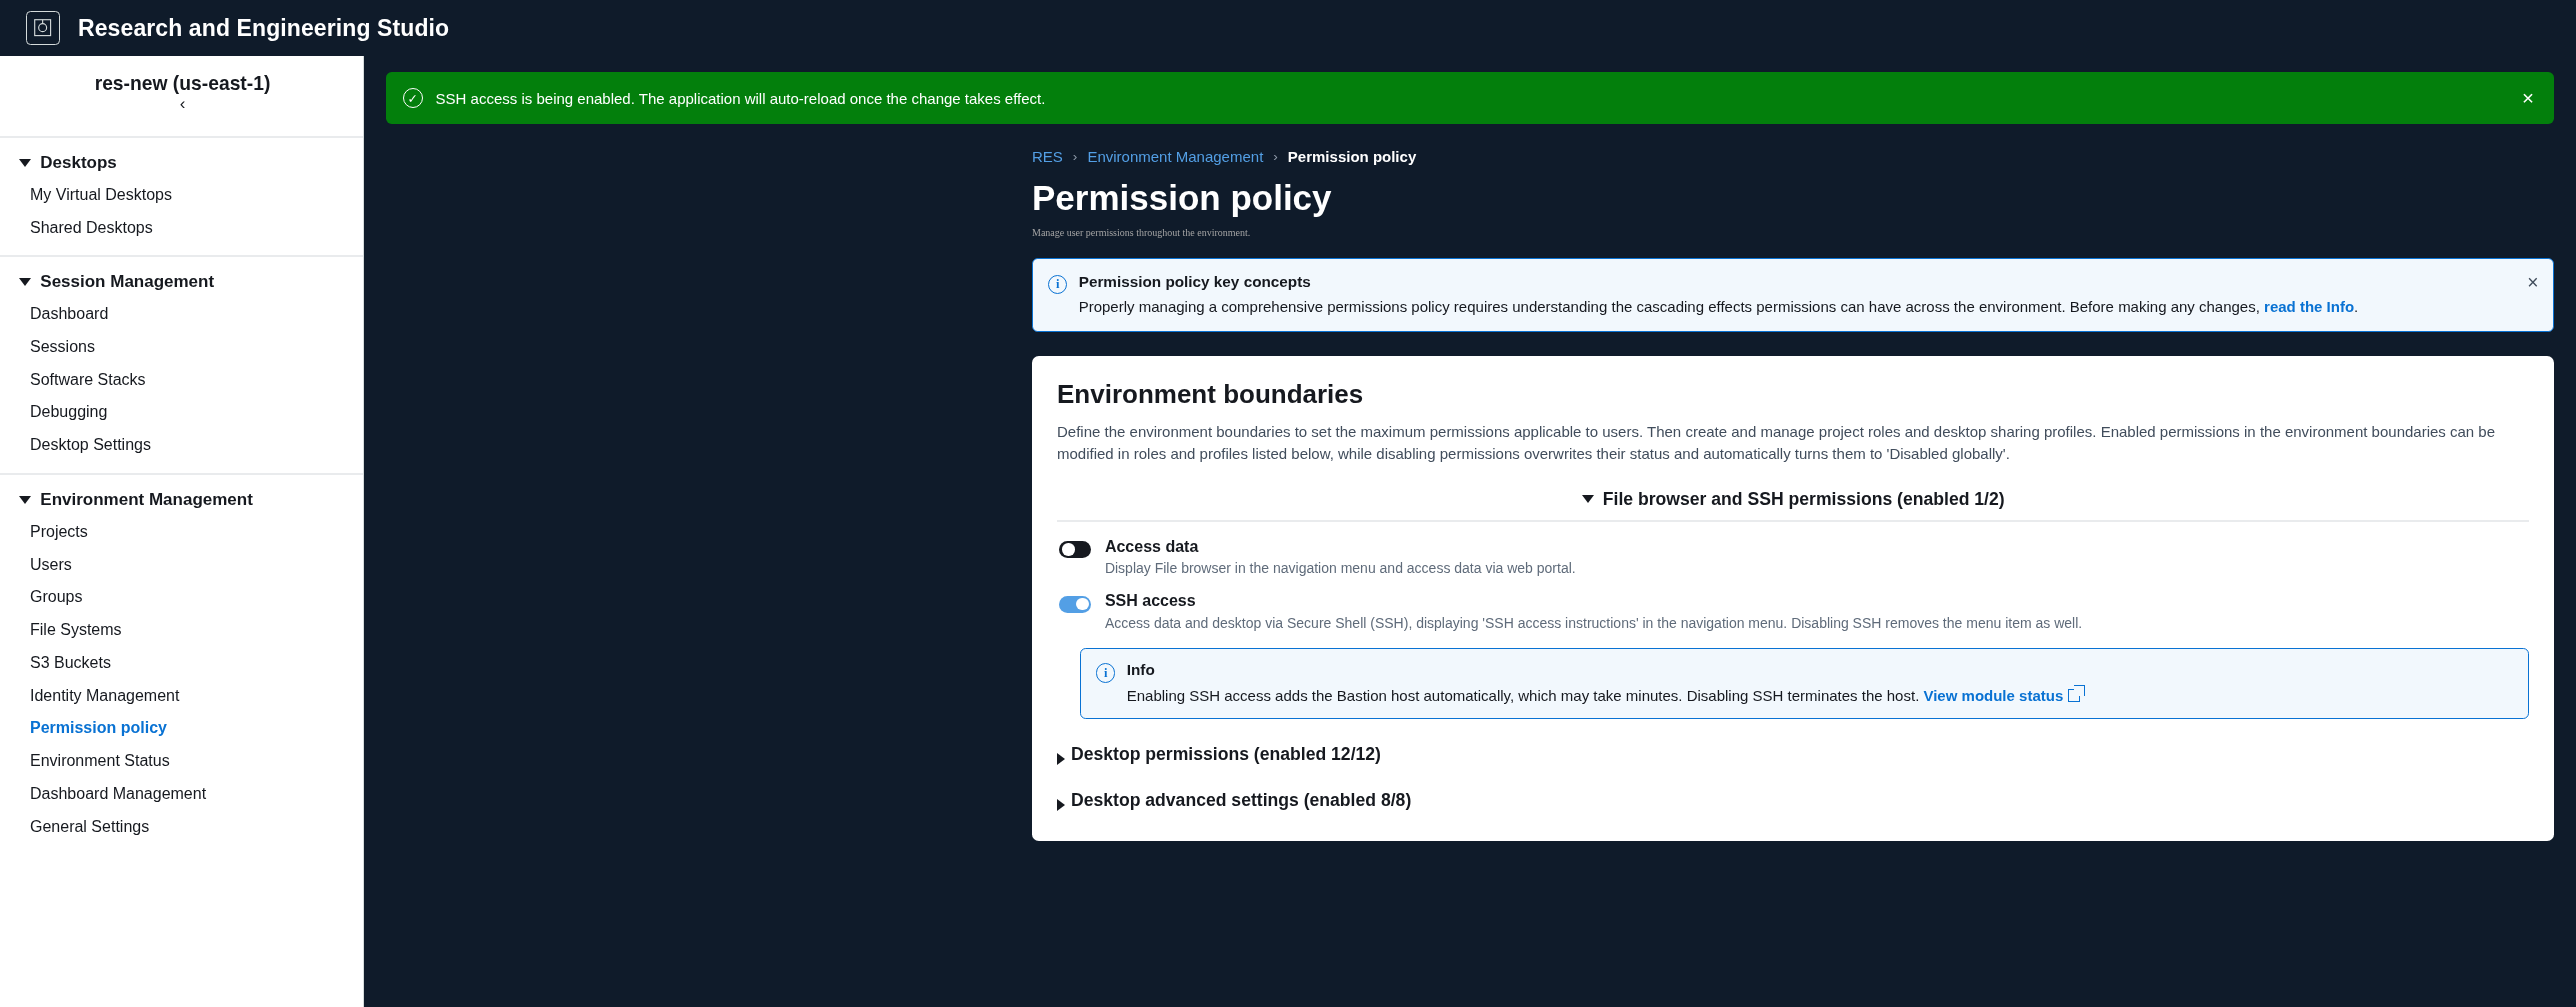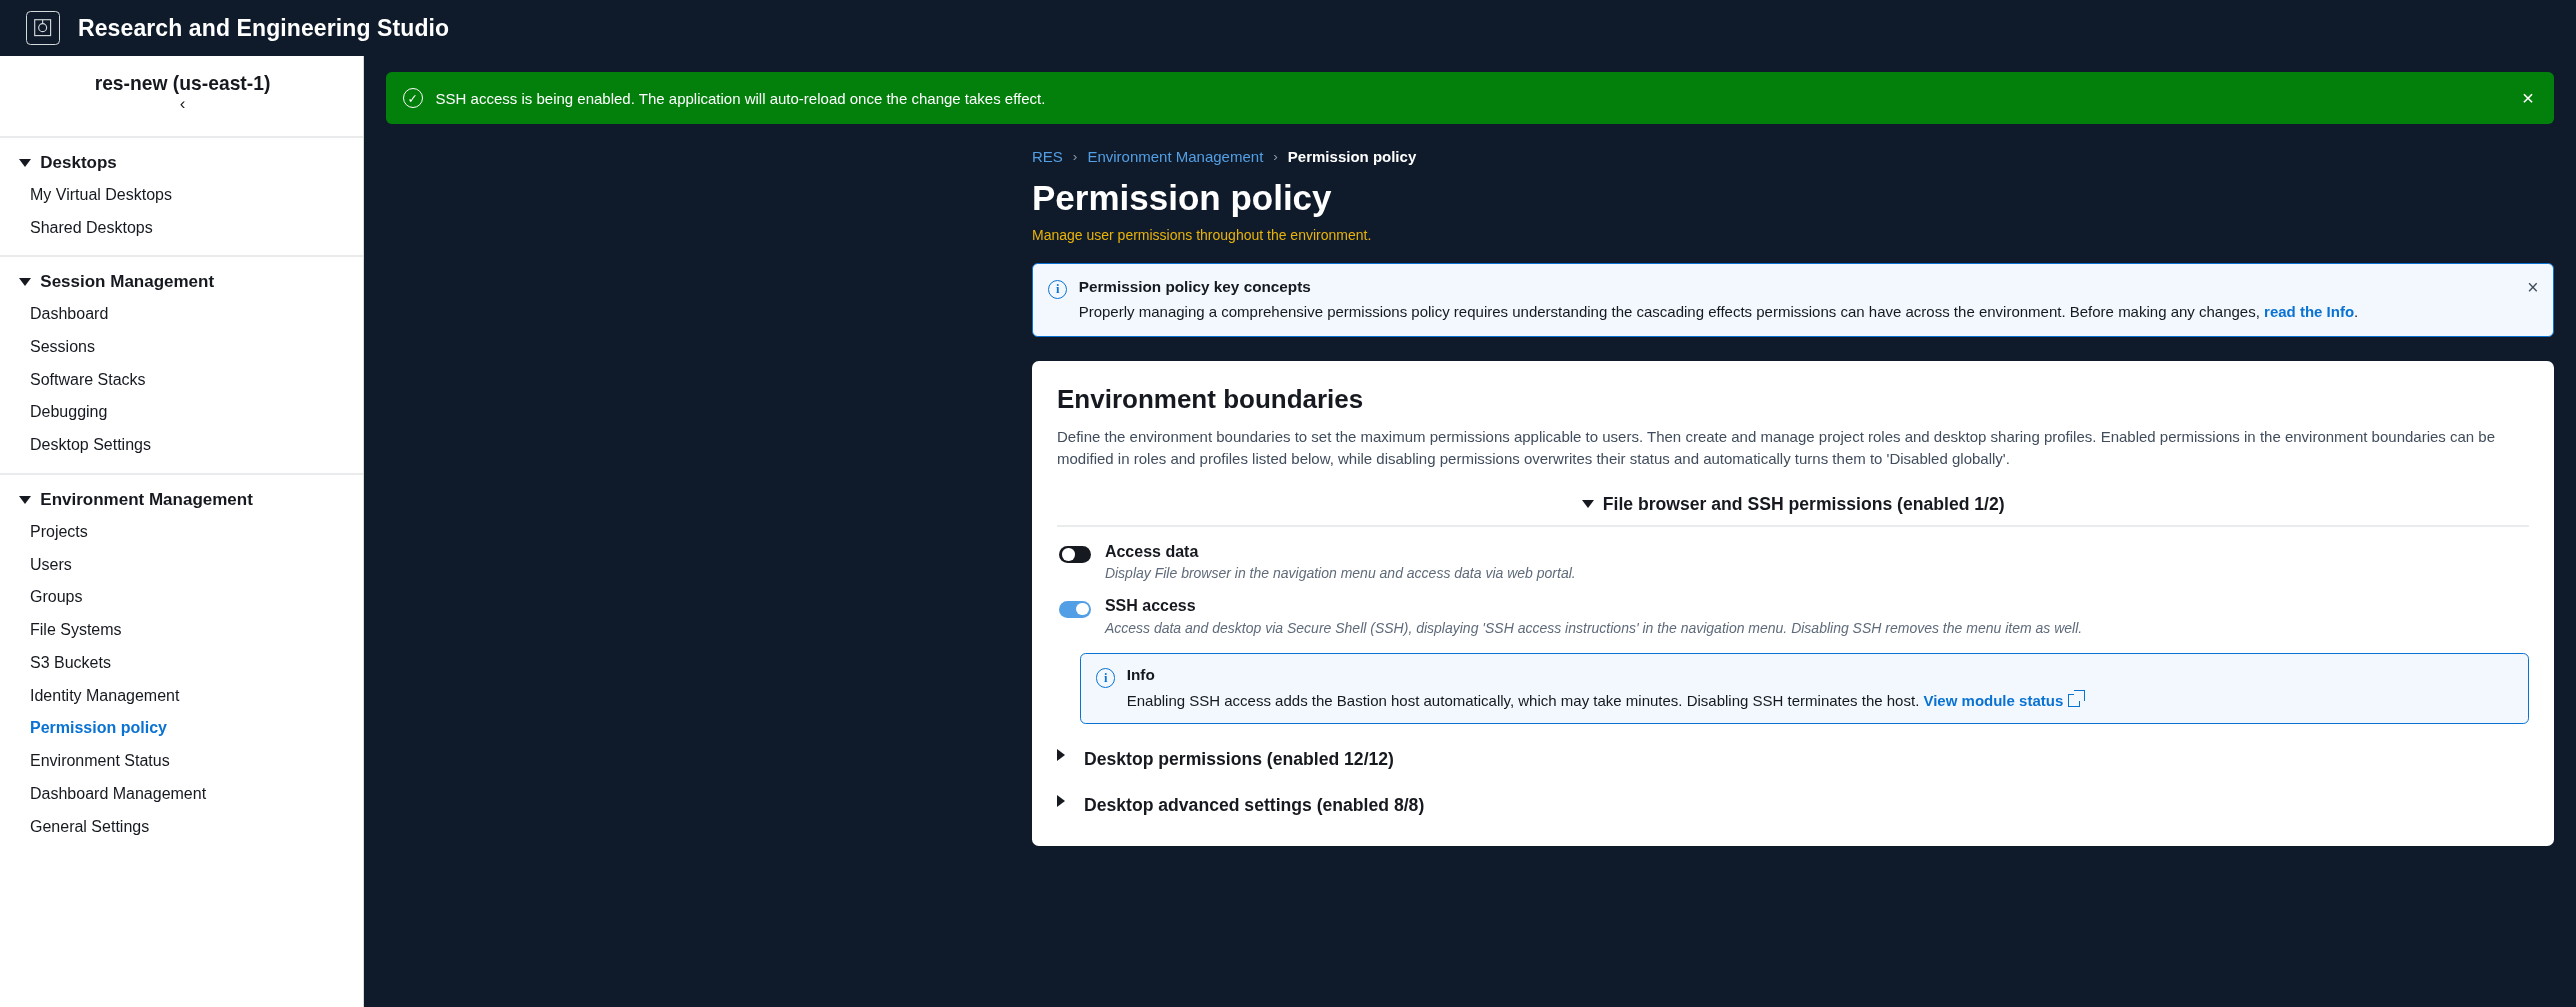--- a/index.html
+++ b/index.html
@@ -141,22 +141,23 @@
   .crumb-sep { color: #8d99a8; font-size: 13.6px; }
   .crumb-current { color: #ffffff; font-weight: bold; }
   .page-title {
     margin: 12.5px 0 0 668px;
     color: #ffffff;
     font-size: 35px;
     font-weight: bold;
   }
   .page-subtitle {
     margin: 9px 0 0 668px;
-    color: #eab308;
-    font-size: 14px;
+    color: #a3a3a3;
+    font-size: 10px;
+    font-family: Liberation Serif, serif;
   }
   
   .info-alert {
     margin: 20.5px 21.6px 0 668px;
     background: #f2f8fd;
     border: 1.7px solid #0972d3;
     border-radius: 5.7px;
     display: flex;
     align-items: flex-start;
     padding: 13.6px 15px;
@@ -261,21 +262,20 @@
   .switch.on  .knob { right: 2.8px; }
   .toggle-label {
     font-size: 16px;
     font-weight: bold;
     color: #16191f;
   }
   .toggle-desc {
     margin-top: 4.5px;
     font-size: 14px;
     color: #5f6b7a;
-    font-style: italic;
   }
   
   .nested-info {
     margin: 17px 0 0 23px;
     background: #f2f8fd;
     border: 1.7px solid #0972d3;
     border-radius: 5.7px;
     padding: 12.5px 15px;
     display: flex;
     gap: 11.4px;
@@ -300,22 +300,22 @@
     content: "";
     position: absolute;
     right: -5.7px; top: -5.7px;
     width: 10.2px; height: 10.2px;
     border-top: 1.7px solid #0972d3;
     border-right: 1.7px solid #0972d3;
     background: #f2f8fd;
   }
   .collapsed-row {
     display: flex;
-    align-items: flex-start;
-    gap: 19px;
+    align-items: flex-end;
+    gap: 6px;
     font-size: 17.6px;
     font-weight: bold;
     color: #16191f;
     margin-top: 25px;
     cursor: pointer;
   }
 </style>
 </head>
 <body>
 

